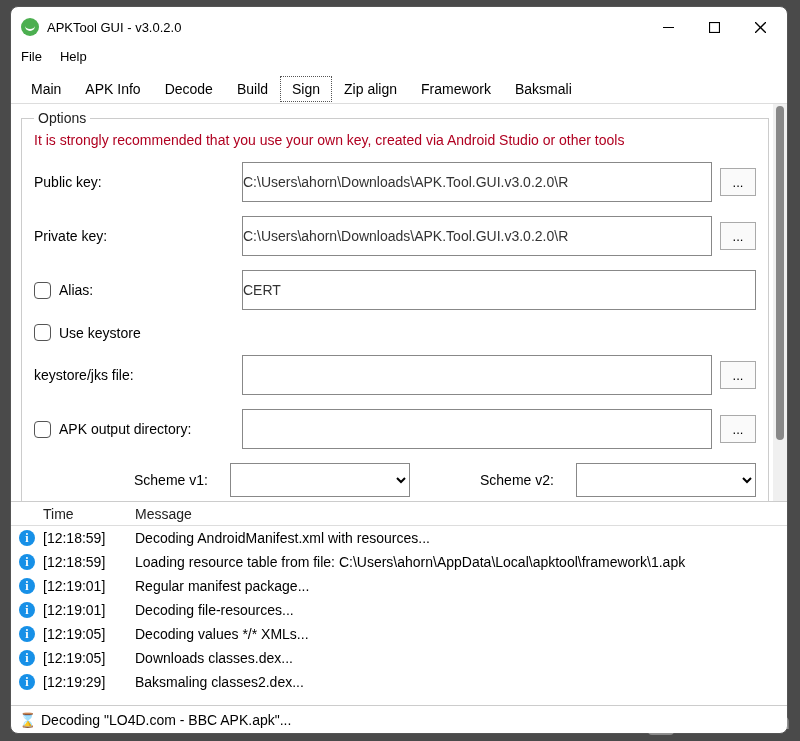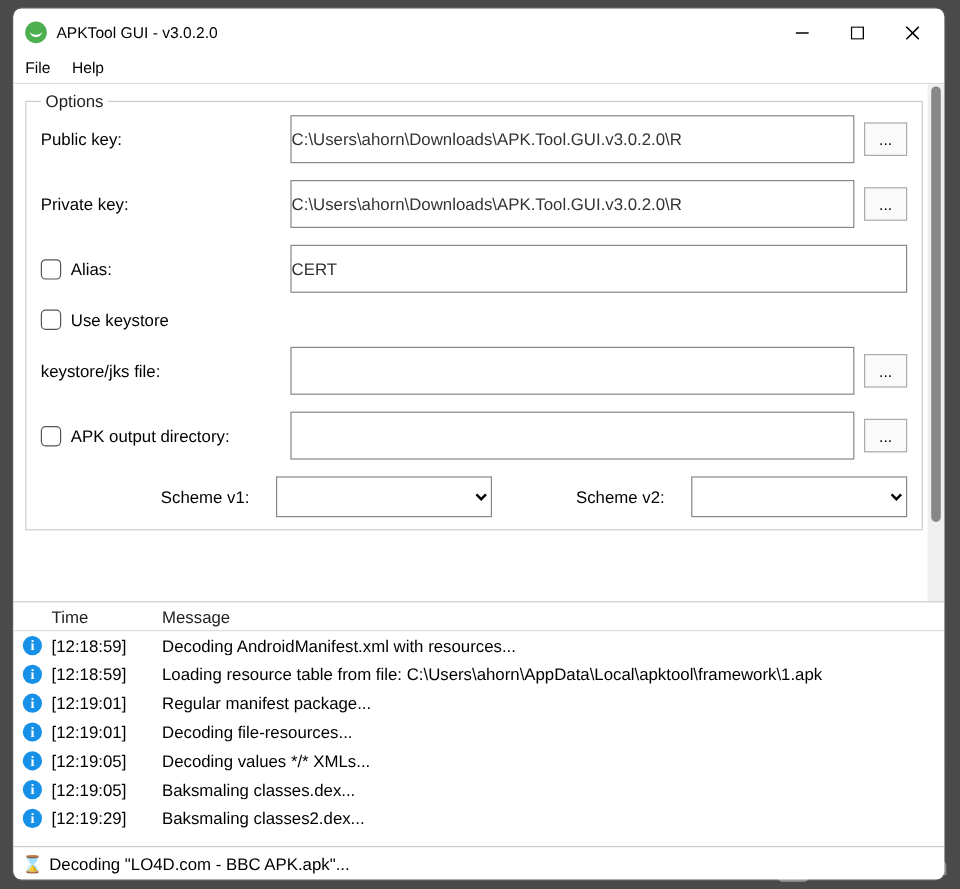--- a/index.html
+++ b/index.html
@@ -280,25 +280,36 @@
           <line x1="11" y1="0" x2="0" y2="11" stroke="#000" stroke-width="1.3"></line>
         </svg>
     </div>
   </div>
 
   <div class="menubar">
     <span class="menuitem">File</span>
     <span class="menuitem">Help</span>
   </div>
 
+  <div class="tabbar">
+    <div class="tab">Main</div>
+    <div class="tab">APK Info</div>
+    <div class="tab">Decode</div>
+    <div class="tab">Build</div>
+    <div class="tab selected">Sign</div>
+    <div class="tab">Zip align</div>
+    <div class="tab">Framework</div>
+    <div class="tab">Baksmali</div>
+  </div>
 
   <div class="content">
     <div class="pane">
       <fieldset class="options">
         <legend>Options</legend>
+        <div class="warn">It is strongly recommended that you use your own key, created via Android Studio or other tools</div>
 
         <div class="row">
           <div class="label">Public key:</div>
           <input type="text" value="C:\Users\ahorn\Downloads\APK.Tool.GUI.v3.0.2.0\R" style="">
           <div class="browse-btn">...</div>
         </div>
 
         <div class="row">
           <div class="label">Private key:</div>
           <input type="text" value="C:\Users\ahorn\Downloads\APK.Tool.GUI.v3.0.2.0\R" style="">
@@ -397,21 +408,21 @@
             <span class="info-icon">i</span>
           </div>
           <div class="time">[12:19:05]</div>
           <div class="msg">Decoding values */* XMLs...</div>
         </div>
         <div class="log-row">
           <div class="icon">
             <span class="info-icon">i</span>
           </div>
           <div class="time">[12:19:05]</div>
-          <div class="msg">Baksmaling classes.dex...</div>
+          <div class="msg">Downloads classes.dex...</div>
         </div>
         <div class="log-row">
           <div class="icon">
             <span class="info-icon">i</span>
           </div>
           <div class="time">[12:19:29]</div>
           <div class="msg">Baksmaling classes2.dex...</div>
         </div>
       </div>
   </div>

